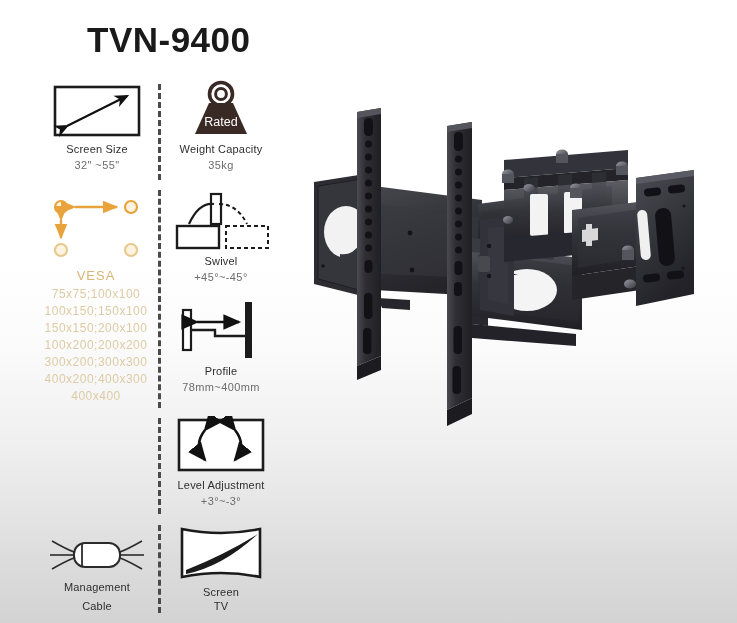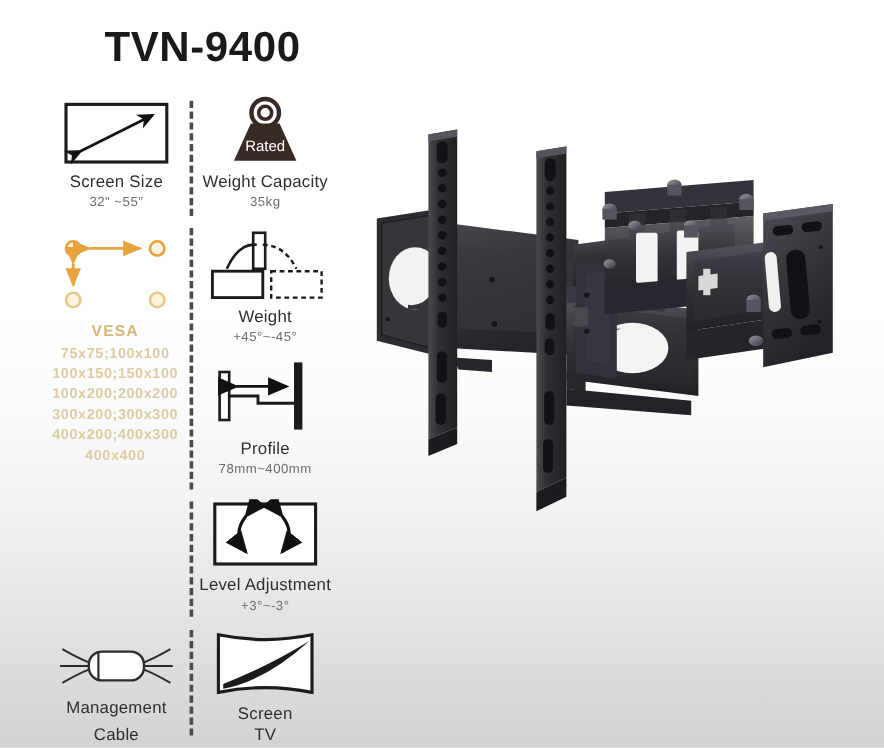--- a/index.html
+++ b/index.html
@@ -62,37 +62,37 @@
   .spec-cell.col-right { left: 142px; }
 
   .spec-icon {
     height: 56px;
     display: flex;
     align-items: flex-end;
     justify-content: center;
   }
 
   .spec-label {
-    font-size: 14px;
+    font-size: 11px;
     color: #2e2e2e;
     line-height: 1.25;
     margin-top: 5px;
     letter-spacing: 0.2px;
   }
 
   .spec-value {
     font-size: 11px;
     color: #6d6d6d;
     line-height: 1.25;
     margin-top: 2px;
     letter-spacing: 0.4px;
   }
 
   
-  #vesa-cell { position: absolute; left: 12px; top: 112px; width: 128px; text-align: center; font-weight: bold; }
+  #vesa-cell { position: absolute; left: 12px; top: 112px; width: 128px; text-align: center; }
   .vesa-label { font-size: 13px; color: #d7b578; margin-top: 4px; letter-spacing: 1px; }
   .vesa-list { margin-top: 3px; }
   .vesa-line {
     font-size: 12px;
     color: #ddcba4;
     line-height: 1.42;
     letter-spacing: 0.5px;
     white-space: nowrap;
   }
 
@@ -167,38 +167,39 @@
           <circle cx="14" cy="56" r="6" fill="#fdf3e0" stroke="#E8C98D" stroke-width="2.2"></circle>
           <circle cx="84" cy="56" r="6" fill="#fdf3e0" stroke="#E8C98D" stroke-width="2.2"></circle>
           <line x1="28" y1="13" x2="70" y2="13" stroke="#E8A33D" stroke-width="2.4" marker-start="url(#vArrL)" marker-end="url(#vArrR)"></line>
           <line x1="14" y1="26" x2="14" y2="44" stroke="#E8A33D" stroke-width="2.4" marker-start="url(#vArrL)" marker-end="url(#vArrR)"></line>
         </svg>
       </div>
       <div class="vesa-label">VESA</div>
       <div class="vesa-list">
         <div class="vesa-line">75x75;100x100</div>
         <div class="vesa-line">100x150;150x100</div>
+        <div class="vesa-line">150x150;200x100</div>
         <div class="vesa-line">100x200;200x200</div>
         <div class="vesa-line">300x200;300x300</div>
         <div class="vesa-line">400x200;400x300</div>
         <div class="vesa-line">400x400</div>
       </div>
     </div>
 
     <div class="spec-cell col-right" style="top:112px;">
       <div class="spec-icon">
         <svg width="104" height="62" viewBox="0 0 104 62">
           <rect x="42" y="6" width="10" height="30" fill="#ffffff" stroke="#1b1b1b" stroke-width="2.2"></rect>
           <path d="M20,36 Q30,14 45,16" fill="none" stroke="#1b1b1b" stroke-width="2.2"></path>
           <path d="M50,16 Q68,16 78,36" fill="none" stroke="#1b1b1b" stroke-width="2" stroke-dasharray="4 3"></path>
           <rect x="8" y="38" width="42" height="22" fill="#ffffff" stroke="#1b1b1b" stroke-width="2.4"></rect>
           <rect x="57" y="38" width="42" height="22" fill="none" stroke="#1b1b1b" stroke-width="2" stroke-dasharray="4 3"></rect>
         </svg>
       </div>
-      <div class="spec-label">Weight</div>
+      <div class="spec-label">Swivel</div>
       <div class="spec-value">+45°~-45°</div>
     </div>
 
     <div class="spec-cell col-right" style="top:222px;">
       <div class="spec-icon">
         <svg width="104" height="62" viewBox="0 0 104 62">
           <rect x="14" y="12" width="8" height="40" fill="#ffffff" stroke="#1b1b1b" stroke-width="2.2"></rect>
           <rect x="76" y="4" width="7" height="56" fill="#1b1b1b"></rect>
           <path d="M22,32 L46,32 L46,38 L76,38" fill="none" stroke="#1b1b1b" stroke-width="2.4"></path>
           <path d="M22,34 L46,34" fill="none" stroke="#1b1b1b" stroke-width="0"></path>

